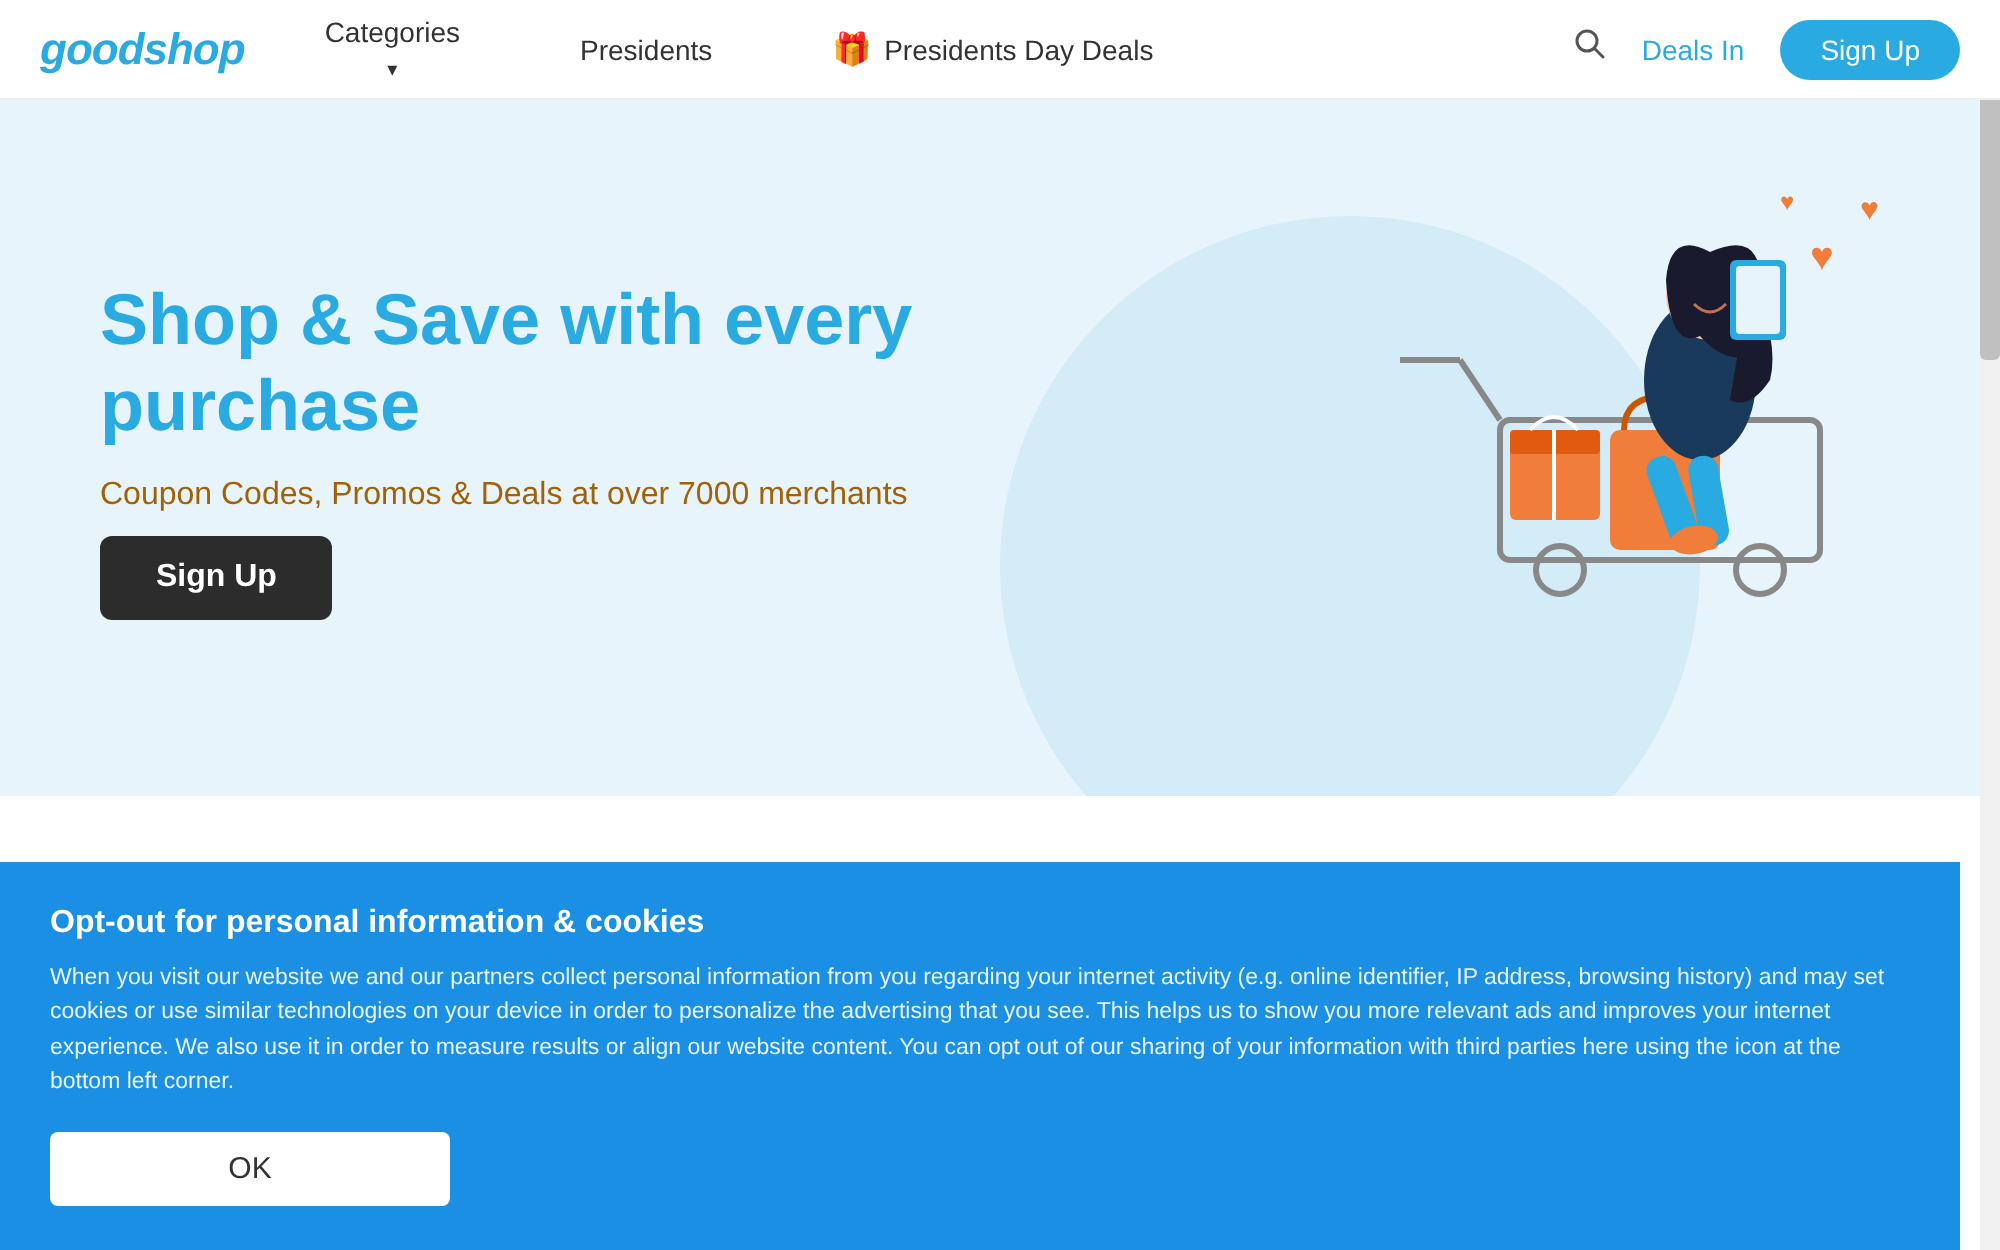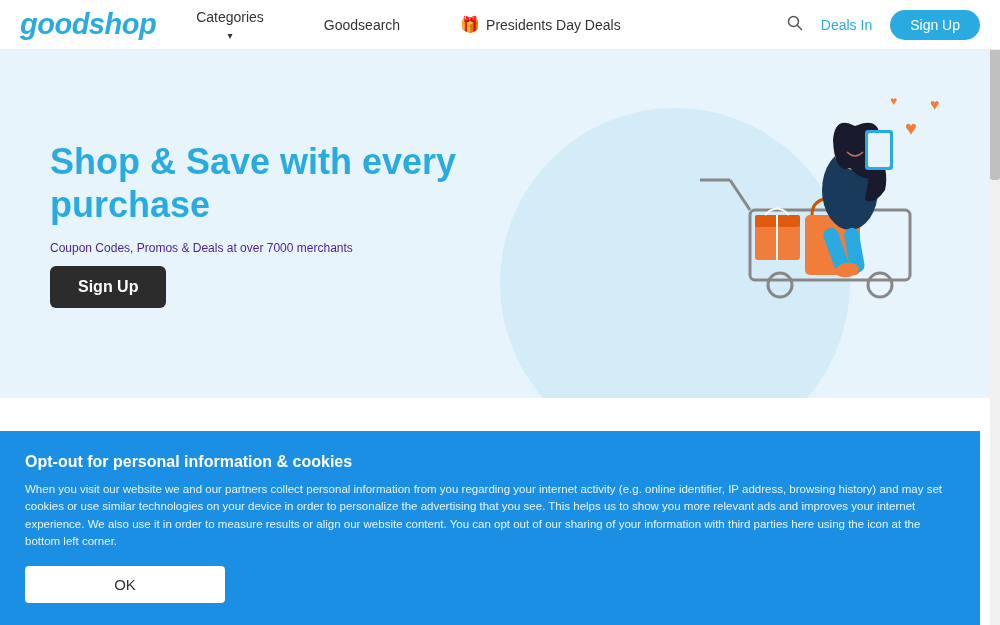--- a/index.html
+++ b/index.html
@@ -10,21 +10,21 @@
       display: flex;
       align-items: center;
       height: 50px;
       padding: 0 20px;
       background: #fff;
       border-bottom: 1px solid #eee;
       position: relative;
       z-index: 10;
     }
     .logo {
-      font-size: 29px;
+      font-size: 22px;
       font-weight: bold;
       color: #29abe2;
       letter-spacing: -0.5px;
       margin-right: 40px;
       font-style: italic;
     }
     .nav-categories {
       display: flex;
       align-items: center;
       gap: 5px;
@@ -108,22 +108,22 @@
       max-width: 430px;
     }
     .hero-title {
       font-size: 36px;
       font-weight: bold;
       color: #29abe2;
       line-height: 1.2;
       margin-bottom: 15px;
     }
     .hero-subtitle {
-      font-size: 12px;
-      color: #4c1d95;
+      font-size: 16px;
+      color: #a16207;
       margin-bottom: 11px;
     }
     .hero-signup-btn {
       background: #2c2c2c;
       color: #fff;
       border: none;
       border-radius: 6px;
       padding: 12px 28px;
       font-size: 16px;
       font-weight: bold;
@@ -199,21 +199,21 @@
   </style>
 </head>
 <body>
 
 <nav class="navbar">
   <div class="logo">goodshop</div>
   <div class="nav-categories">
     <span>Categories</span>
     <span class="chevron">▾</span>
   </div>
-  <div class="nav-goodsearch">Goodsearch</div>
+  <div class="nav-goodsearch">Presidents</div>
   <div class="nav-presidents">
     <span class="gift-icon">🎁</span>
     <span>Presidents Day Deals</span>
   </div>
   <div class="nav-right">
     <span class="search-icon">
       <svg width="16" height="16" viewBox="0 0 16 16" fill="none">
         <circle cx="6.5" cy="6.5" r="5" stroke="#555" stroke-width="1.5"></circle>
         <line x1="10.5" y1="10.5" x2="14.5" y2="14.5" stroke="#555" stroke-width="1.5" stroke-linecap="round"></line>
       </svg>

